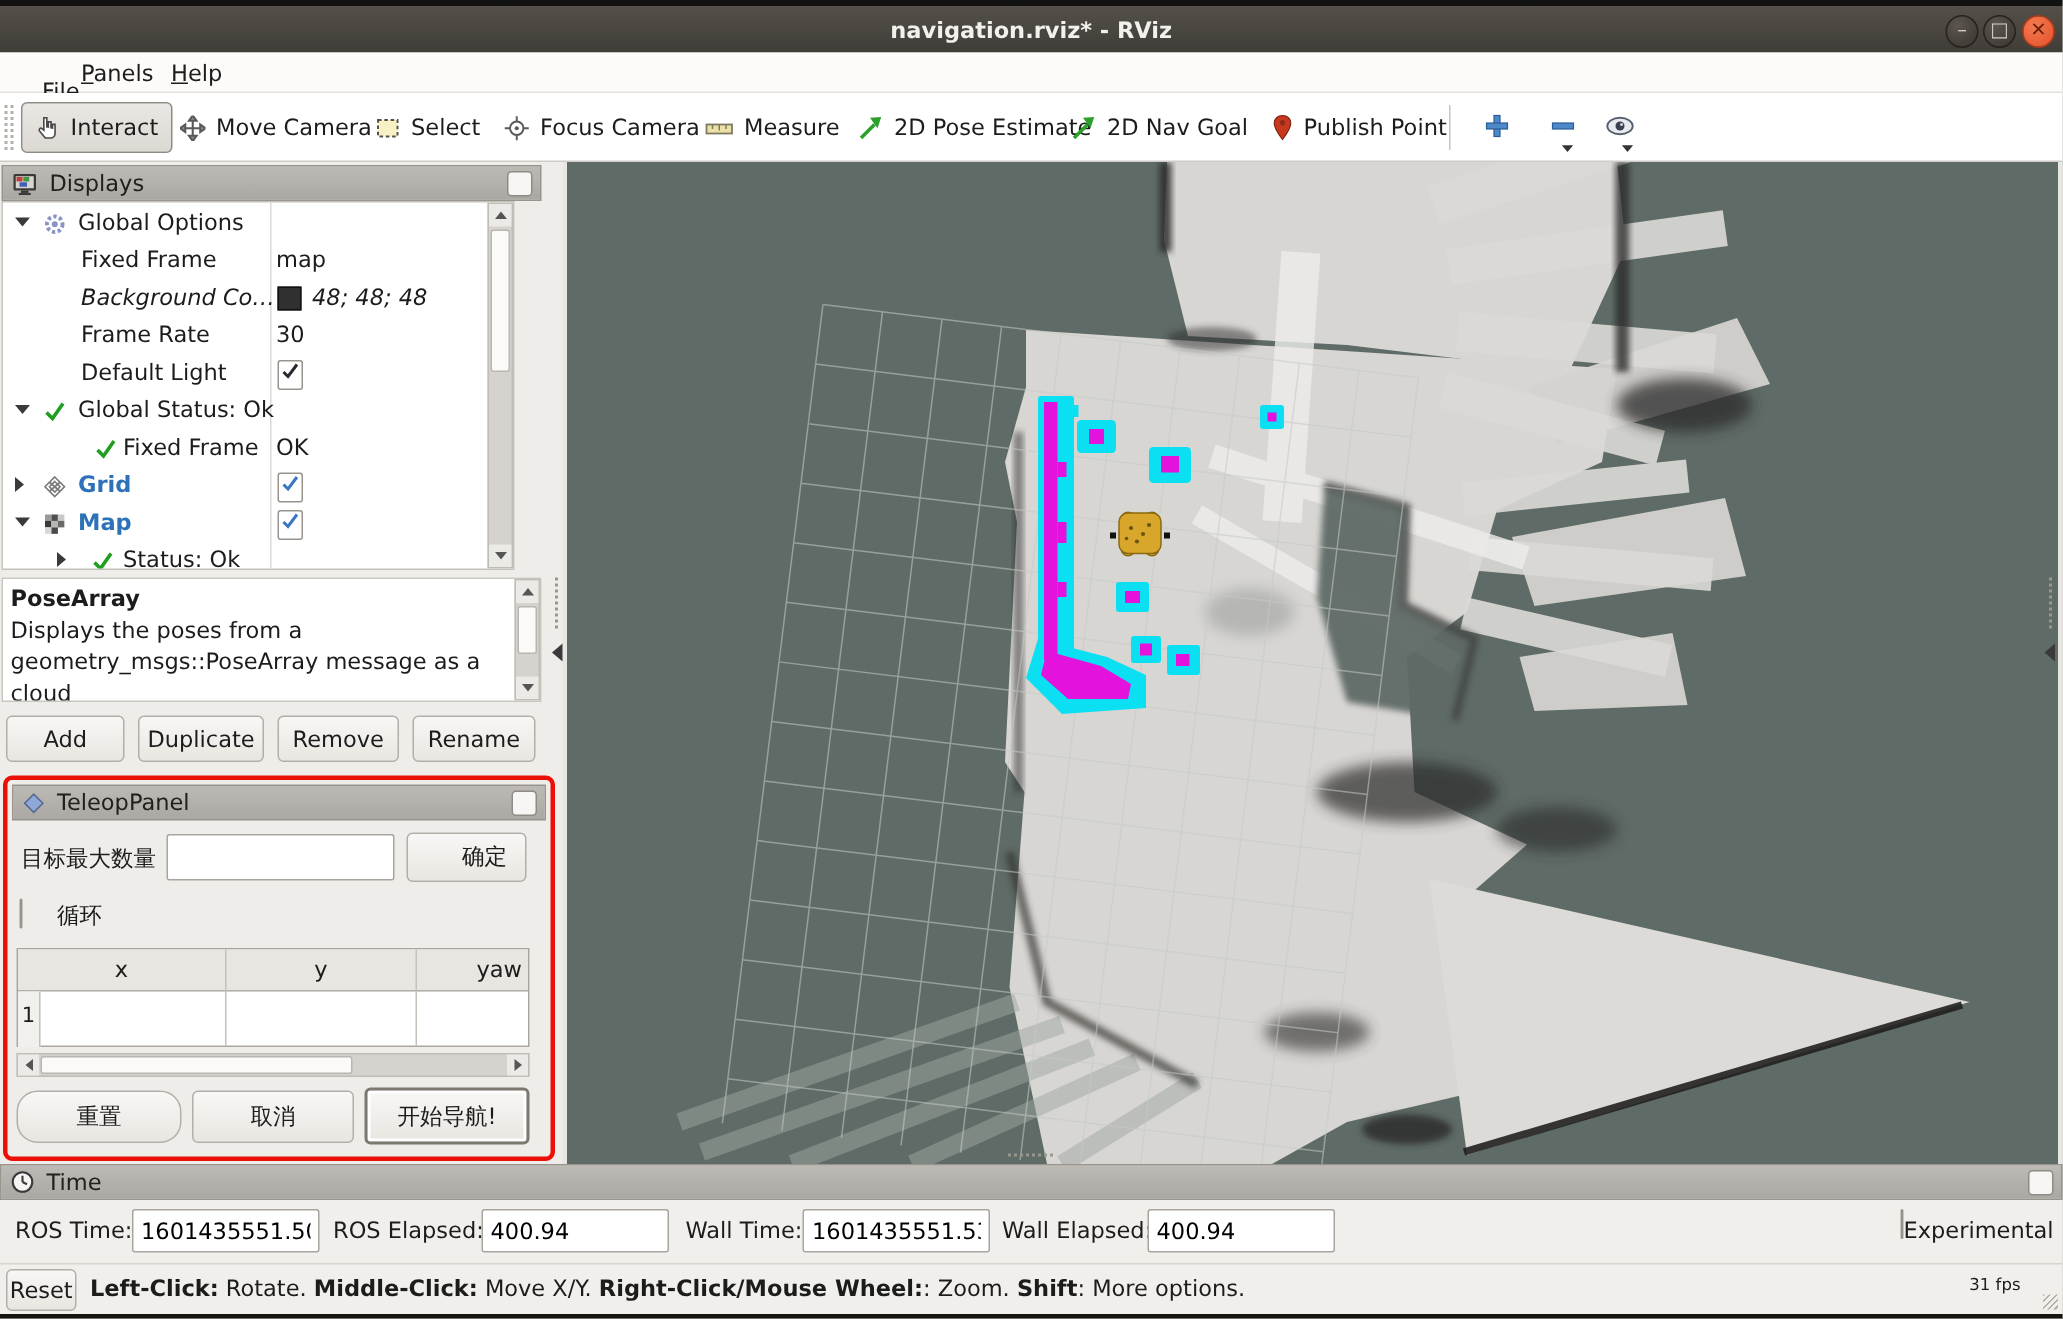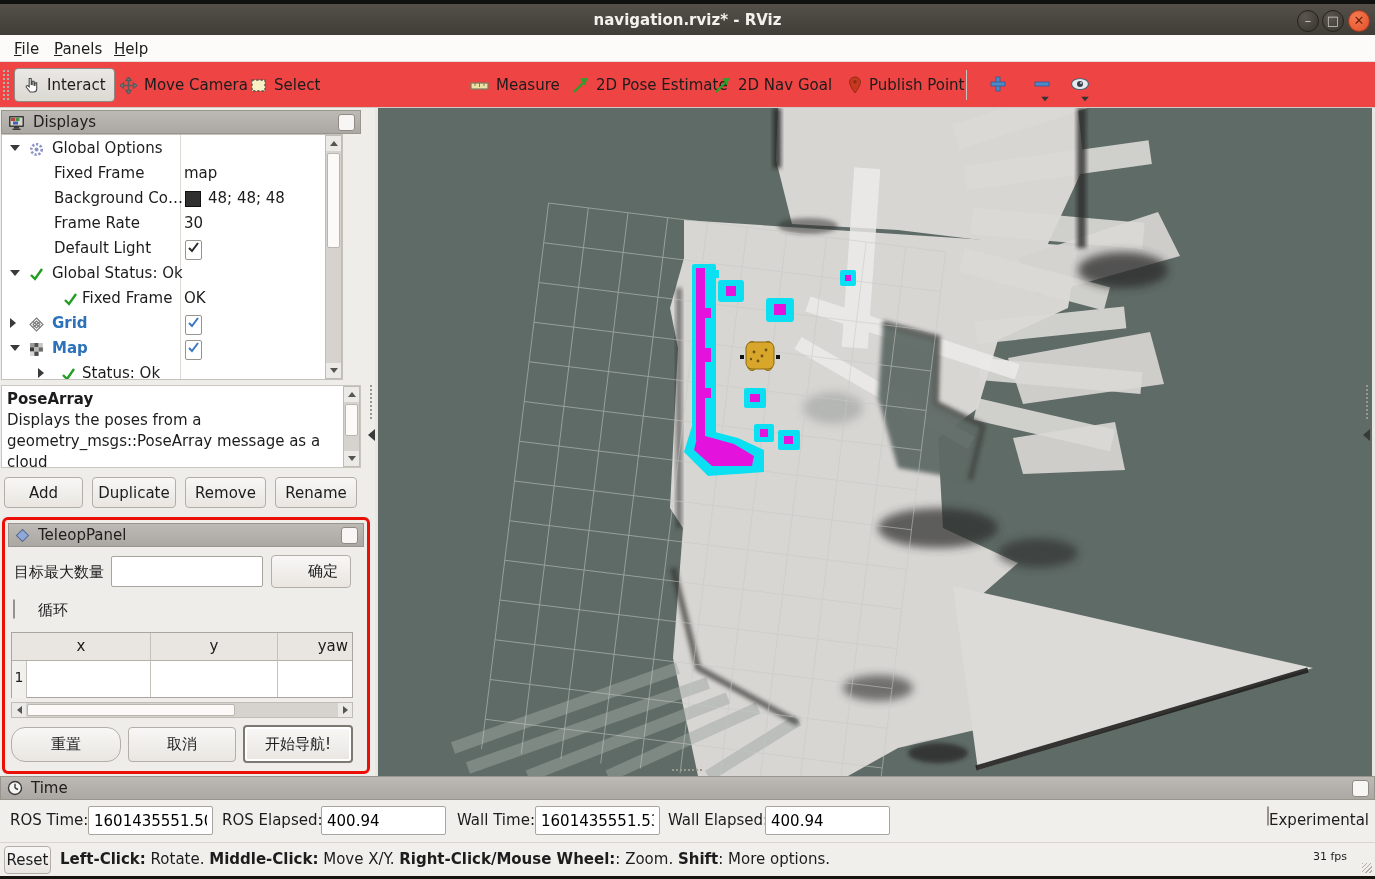--- a/index.html
+++ b/index.html
@@ -19,21 +19,21 @@
   #close-btn { background:radial-gradient(circle at 35% 30%, #f57a50, #e2502a); color:#6b1f0c; border-color:#a33a1c; }
 
   
   #menubar { position:absolute; left:0; top:35px; width:1375px; height:27px;
     background:#fcfbfa; border-bottom:1px solid #e4e1dc; }
   .menu-item { position:absolute; top:3px; padding:2px 6px; }
   .mn-init { text-decoration:underline; }
 
   
   #toolbar { position:absolute; left:0; top:62px; width:1375px; height:46px;
-    background:#ef4444; border-bottom:1px solid #cfccc7; }
+    background:#ffffff; border-bottom:1px solid #cfccc7; }
   #toolbar-handle { position:absolute; left:3px; top:8px; width:6px; height:30px;
     border-left:2px dotted #b3b0aa; border-right:2px dotted #b3b0aa; }
   .tool { position:absolute; top:6px; height:34px; display:flex; align-items:center; gap:7px;
     padding:0 8px; border-radius:4px; }
   .tool.active { background:linear-gradient(#eae8e4,#dcd9d3); border:1px solid #8f8b84; }
   .tool svg { flex:0 0 auto; }
   .tbicon { position:absolute; top:8px; width:28px; height:28px; display:flex; align-items:center; justify-content:center; }
   .dd { position:absolute; width:0; height:0; border-left:5px solid transparent; border-right:5px solid transparent; border-top:6px solid #333; }
   #toolbar-sep { position:absolute; left:966px; top:8px; width:1px; height:30px; background:#c8c5c0; }
 
@@ -119,21 +119,21 @@
 <body>
 
 <div id="titlebar">
   <div id="title-text">navigation.rviz* - RViz</div>
   <div class="winbtn" style="right:56px;">–</div>
   <div class="winbtn" style="right:31px;">□</div>
   <div class="winbtn" id="close-btn" style="right:5px;">✕</div>
 </div>
 
 <div id="menubar">
-  <div class="menu-item" style="left:8px;"><span class="mn-init">F</span><span>ile</span></div>
+  <div class="menu-item" style="left:22px;margin-top:12px;"><span class="mn-init">F</span><span>ile</span></div>
   <div class="menu-item" style="left:48px;"><span class="mn-init">P</span><span>anels</span></div>
   <div class="menu-item" style="left:108px;"><span class="mn-init">H</span><span>elp</span></div>
 </div>
 
 <div id="toolbar">
   <div id="toolbar-handle"></div>
 
   <div class="tool active" style="left:14px;">
     <svg width="17" height="17" viewBox="0 0 17 17">
         <path d="M6.2,1.5 h2 v6 l1,0.2 v-3.5 h1.8 v4 l1,0.2 v-2.5 h1.7 V12 a3,3 0 0 1 -3,3 h-3.5 L3.5,10.5 c-1,-1.2 0.3,-2.6 1.5,-1.7 l1.2,1 z" fill="#fff" stroke="#4a4a4a" stroke-width="1.1"></path>
@@ -155,20 +155,33 @@
     <span>Move Camera</span>
   </div>
 
   <div class="tool" style="left:242px;">
     <svg width="17" height="17" viewBox="0 0 17 17">
         <rect x="2" y="3" width="13" height="11" fill="#f7f1c3" stroke="#55524c" stroke-width="1.3" stroke-dasharray="2.4,1.8"></rect>
       </svg>
     <span>Select</span>
   </div>
 
+  <div class="tool" style="left:328px;">
+    <svg width="17" height="17" viewBox="0 0 17 17">
+        <g stroke="#5a5a5a" stroke-width="1.3" fill="none">
+          <circle cx="8.5" cy="8.5" r="4.5"></circle>
+          <line x1="8.5" y1="0.5" x2="8.5" y2="4"></line>
+          <line x1="8.5" y1="13" x2="8.5" y2="16.5"></line>
+          <line x1="0.5" y1="8.5" x2="4" y2="8.5"></line>
+          <line x1="13" y1="8.5" x2="16.5" y2="8.5"></line>
+        </g>
+        <circle cx="8.5" cy="8.5" r="1.4" fill="#5a5a5a"></circle>
+      </svg>
+    <span>Focus Camera</span>
+  </div>
 
   <div class="tool" style="left:462px;">
     <svg width="19" height="17" viewBox="0 0 19 17">
         <rect x="1" y="6" width="17" height="6" fill="#ece2a6" stroke="#7d7a62" stroke-width="1.2"></rect>
         <line x1="5" y1="6" x2="5" y2="9" stroke="#7d7a62"></line>
         <line x1="9.5" y1="6" x2="9.5" y2="10" stroke="#7d7a62"></line>
         <line x1="14" y1="6" x2="14" y2="9" stroke="#7d7a62"></line>
       </svg>
     <span>Measure</span>
   </div>
@@ -246,21 +259,21 @@
             <circle cx="8.5" cy="8.5" r="2" fill="#8a93c4"></circle>
           </svg></span>
       <span class="t-label" style="left:50px;">Global Options</span>
     </div>
 
     <div class="trow" style="top:27px;">
       <span class="t-label" style="left:52px;">Fixed Frame</span>
       <span class="t-value">map</span>
     </div>
 
-    <div class="trow" style="top:52px;">
+    <div class="trow" style="top:52px;font-style:italic;">
       <span class="t-label" style="left:52px;">Background Co…</span>
       <span class="abs" style="left:183px; top:4px; width:16px; height:16px; background:#303030; border:1px solid #111;"></span>
       <span class="t-value" style="left:206px;">48; 48; 48</span>
     </div>
 
     <div class="trow" style="top:77px;">
       <span class="t-label" style="left:52px;">Frame Rate</span>
       <span class="t-value">30</span>
     </div>
 

